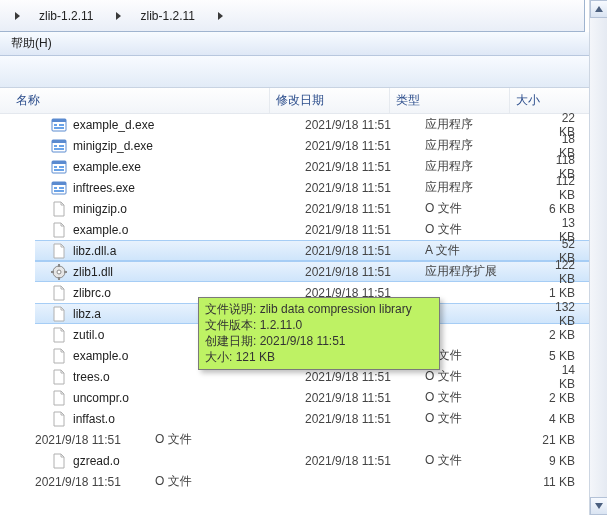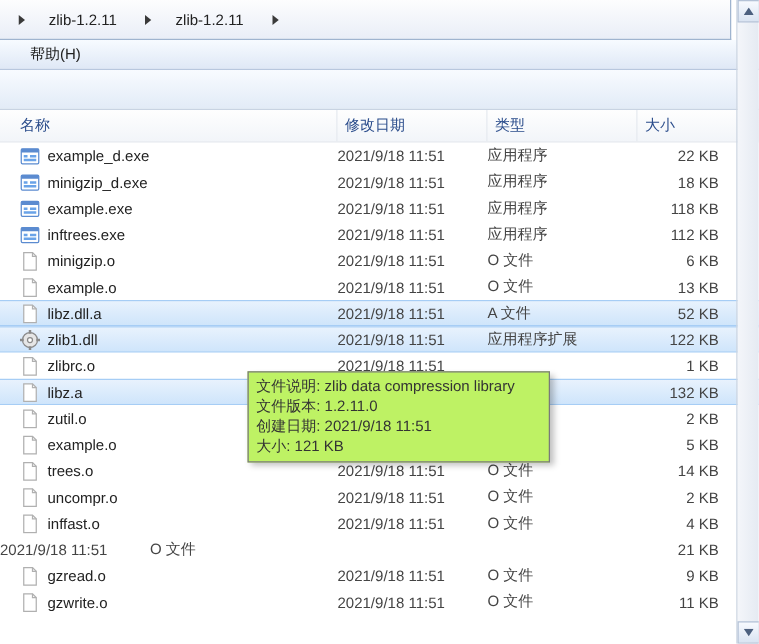--- a/index.html
+++ b/index.html
@@ -42,21 +42,20 @@
     height: 24px;
     display: flex;
     align-items: center;
     padding-left: 3px;
     background: linear-gradient(#f7fbff,#dfe8f6);
     border-bottom: 1px solid #b8c7de;
   }
   .menu-item {
     padding: 2px 8px;
     color: #222;
-    margin-left: 13px;
   }
 
   .toolbar {
     height: 32px;
     background: linear-gradient(#f8fbff,#e2ebf7);
     border-bottom: 1px solid #c8d3e2;
   }
 
   
   .cols {
@@ -68,21 +67,21 @@
     color:#2a4c8b;
     font-size:12px;
   }
   .col { padding-left:6px; display:flex; align-items:center; height:100%; border-right:1px solid #e6eaef;}
   .col-name { width:270px; padding-left:16px;}
   .col-date { width:120px; }
   .col-type { width:120px; }
   .col-size { flex:1; }
 
   
-  .list { position: relative; }
+  .list { position: relative; padding-left: 35px; }
   .row {
     display:flex;
     align-items:center;
     height:21px;
     font-size:12px;
     color:#222;
   }
   .row.sel {
     background: linear-gradient(#e8f2fd,#cfe5fb);
     border-top:1px solid #a6cdf5;
@@ -410,29 +409,20 @@
             <path d="M10 1 v3 h3" fill="none" stroke="#b0b0b0"></path>
           </svg>
         </span>
         <span>gzread.o</span>
       </div>
       <div class="cell-date">2021/9/18 11:51</div>
       <div class="cell-type">O 文件</div>
       <div class="cell-size">9 KB</div>
     </div>
     <div class="row">
-      <div class="cell-name">
-        <span class="ico">
-          <svg width="16" height="16">
-            <path d="M3 1 h7 l3 3 v11 h-10 Z" fill="#fff" stroke="#b0b0b0"></path>
-            <path d="M10 1 v3 h3" fill="none" stroke="#b0b0b0"></path>
-          </svg>
-        </span>
-        <span>gzwrite.o</span>
-      </div>
       <div class="cell-date">2021/9/18 11:51</div>
       <div class="cell-type">O 文件</div>
       <div class="cell-size">11 KB</div>
     </div>
     <div class="tooltip">
     <div><span>文件说明:</span> <span>zlib data compression library</span></div>
     <div><span>文件版本:</span> <span>1.2.11.0</span></div>
     <div><span>创建日期:</span> <span>2021/9/18 11:51</span></div>
     <div><span>大小:</span> <span>121 KB</span></div>
   </div>

